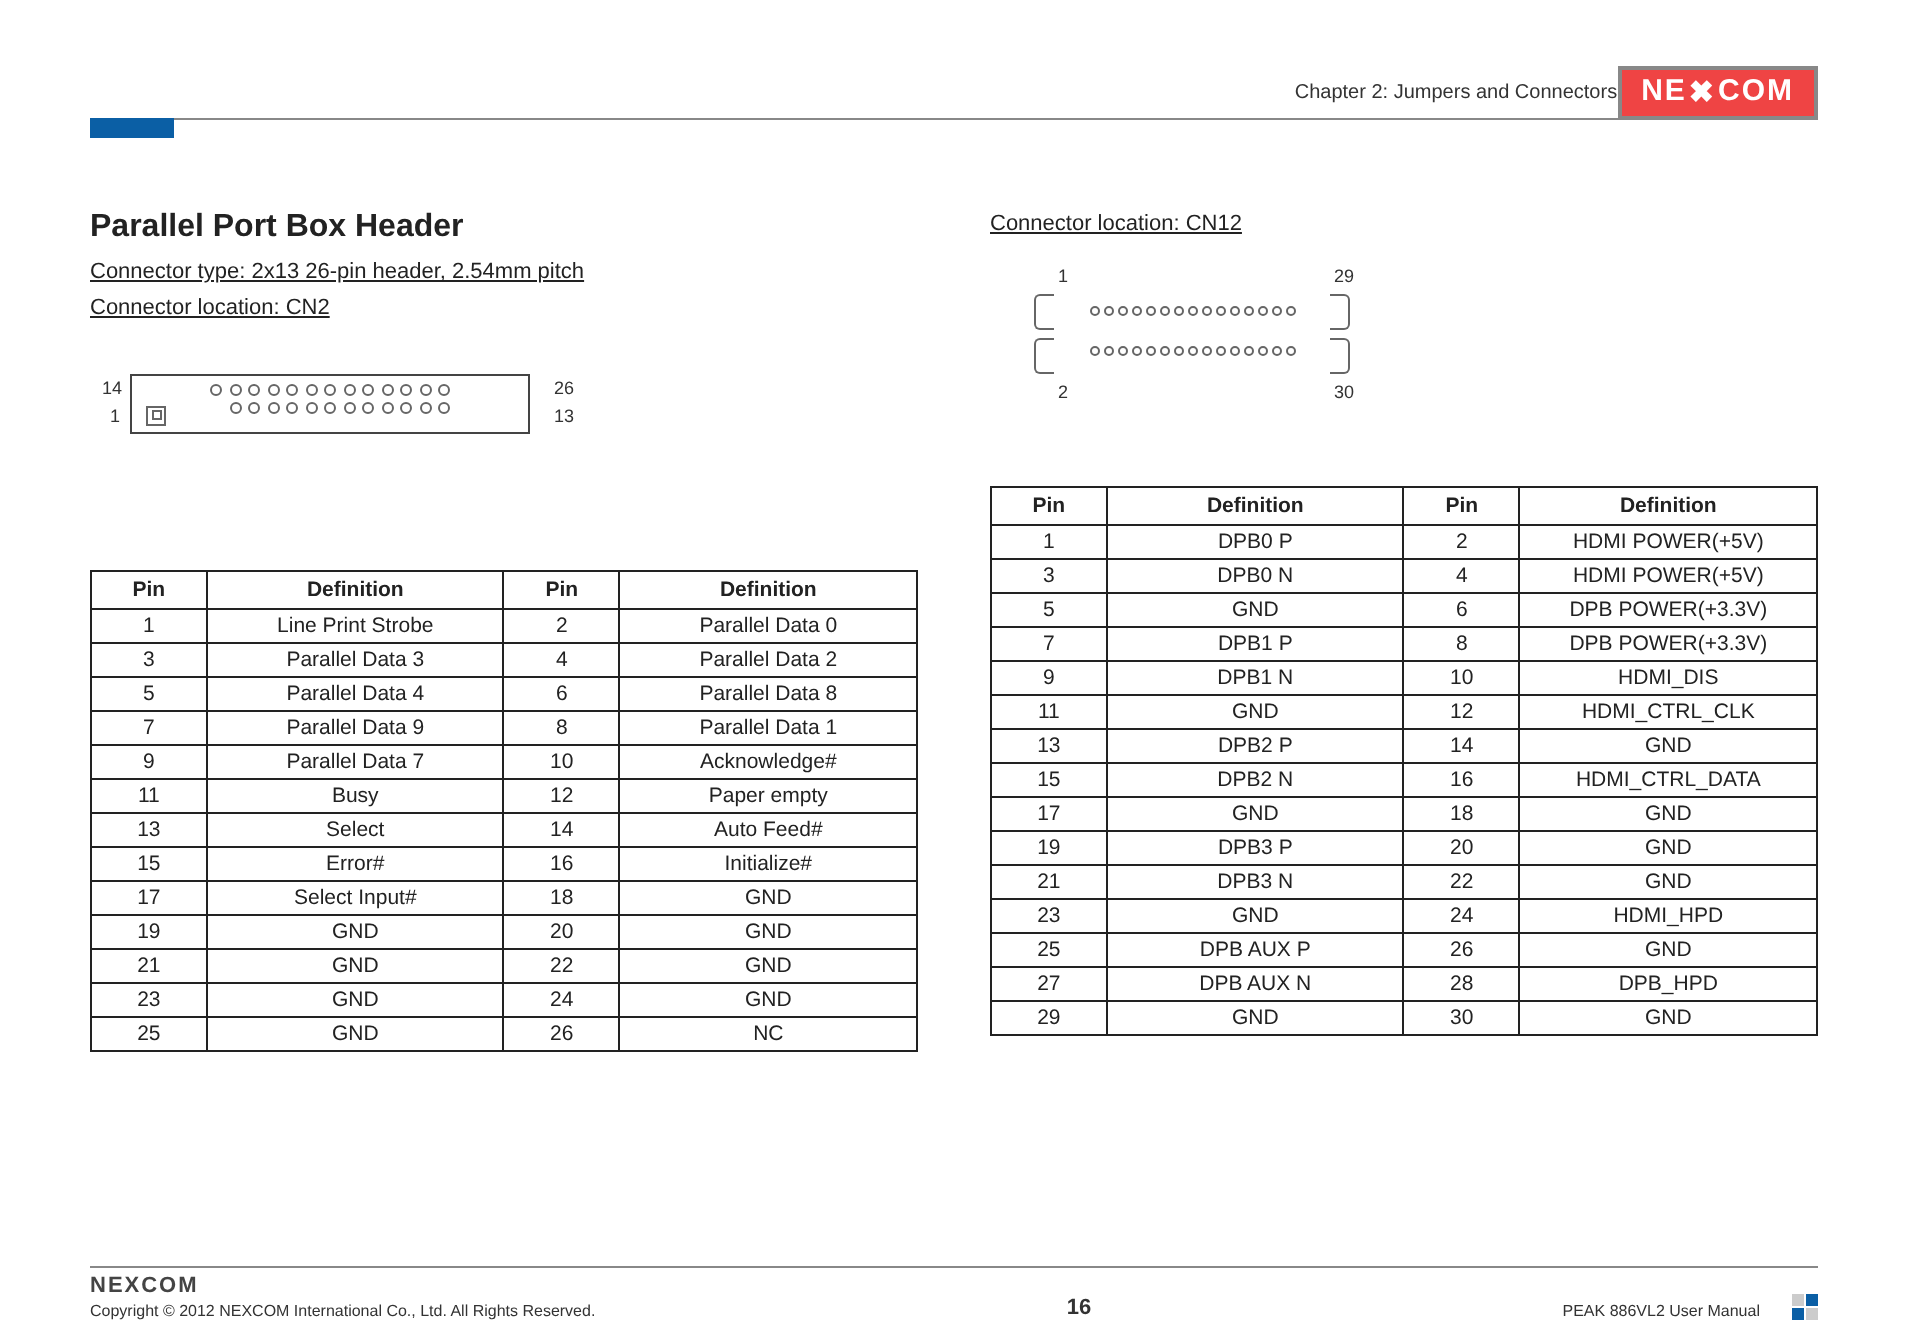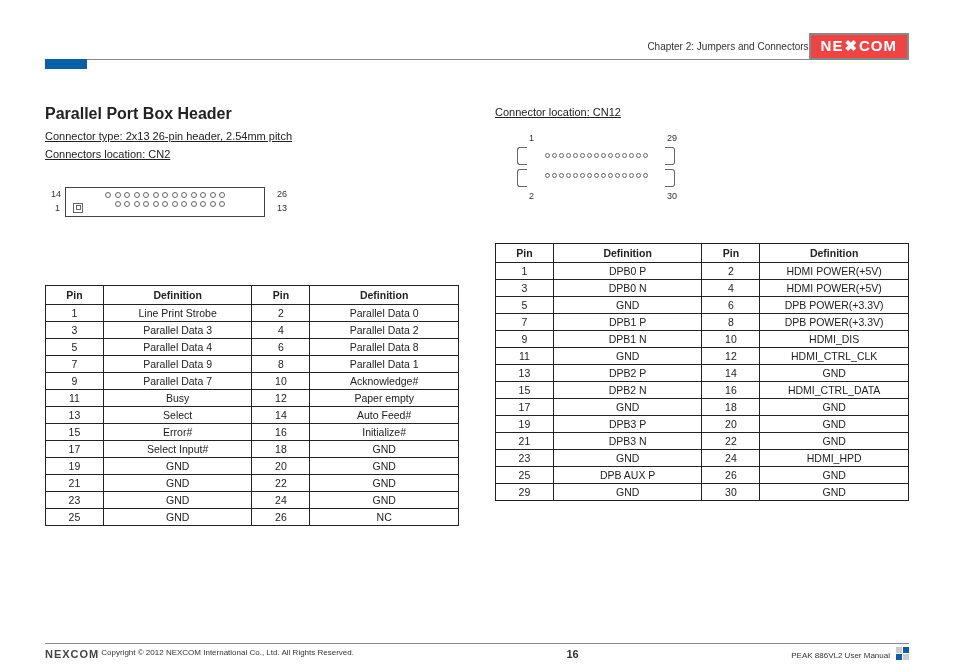--- a/index.html
+++ b/index.html
@@ -124,21 +124,21 @@
   .footer {
     position: absolute;
     left: 45px; right: 45px; bottom: 12px;
   }
   .footer .rule { margin-bottom: 3px; }
   .footer-row {
     display:flex; justify-content: space-between; align-items: flex-end;
     font-size: 8px; color: #333;
   }
   .footer-logo {
-    display:flex; flex-direction:row; gap:2px;
+    display:flex; flex-direction:column; gap:2px;
   }
   .footer-logo .brand { font-weight:bold; font-size:11px; letter-spacing:1px; color:#444; }
   .page-num { font-weight:bold; font-size:11px; }
   .squares { display:flex; gap:1px; }
   .sq { width:6px; height:6px; }
   .sq.b { background:#0b5fa5; }
   .sq.g { background:#ccc; }
 </style>
 </head>
 <body>
@@ -152,21 +152,21 @@
   </div>
 </div>
 <div class="rule"></div>
 <div class="blue-tab"></div>
 
 <div class="content">
 
   <div class="col">
     <h2>Parallel Port Box Header</h2>
     <div class="sub">Connector type: 2x13 26-pin header, 2.54mm pitch</div>
-    <div class="sub">Connectors location: CN2</div>
+    <div class="sub">Connector location: CN2</div>
 
     <div class="diagram-wrap">
       <div class="pport">
         <span class="pnum" style="top:2px; left:-14px;">14</span>
         <span class="pnum" style="top:16px; left:-10px;">1</span>
         <span class="pnum" style="top:2px; right:-2px;">26</span>
         <span class="pnum" style="top:16px; right:-2px;">13</span>
         <div class="pport-body">
           <div class="pin-row">
             <span class="pin-hole"></span>
@@ -447,39 +447,45 @@
             <td>24</td>
             <td>HDMI_HPD</td>
           </tr>
           <tr>
             <td>25</td>
             <td>DPB AUX P</td>
             <td>26</td>
             <td>GND</td>
           </tr>
           <tr>
+            <td>27</td>
+            <td>DPB AUX N</td>
+            <td>28</td>
+            <td>DPB_HPD</td>
+          </tr>
+          <tr>
             <td>29</td>
             <td>GND</td>
             <td>30</td>
             <td>GND</td>
           </tr>
         </tbody>
     </table>
   </div>
 </div>
 
 <div class="footer">
   <div class="rule"></div>
   <div class="footer-row">
     <div class="footer-logo">
       <span class="brand">NEXCOM</span>
       <span>Copyright © 2012 NEXCOM International Co., Ltd. All Rights Reserved.</span>
     </div>
     <div class="page-num">16</div>
-    <div style="display:flex; align-items:flex-end; gap:6px;">
+    <div style="display:flex; align-items:flex-end; gap:16px;">
       <span>PEAK 886VL2 User Manual</span>
       <div class="squares">
         <div style="display:flex; flex-direction:column; gap:1px;">
           <div class="sq g"></div>
             <div class="sq b"></div>
         </div>
         <div style="display:flex; flex-direction:column; gap:1px;">
           <div class="sq b"></div>
             <div class="sq g"></div>
         </div>

